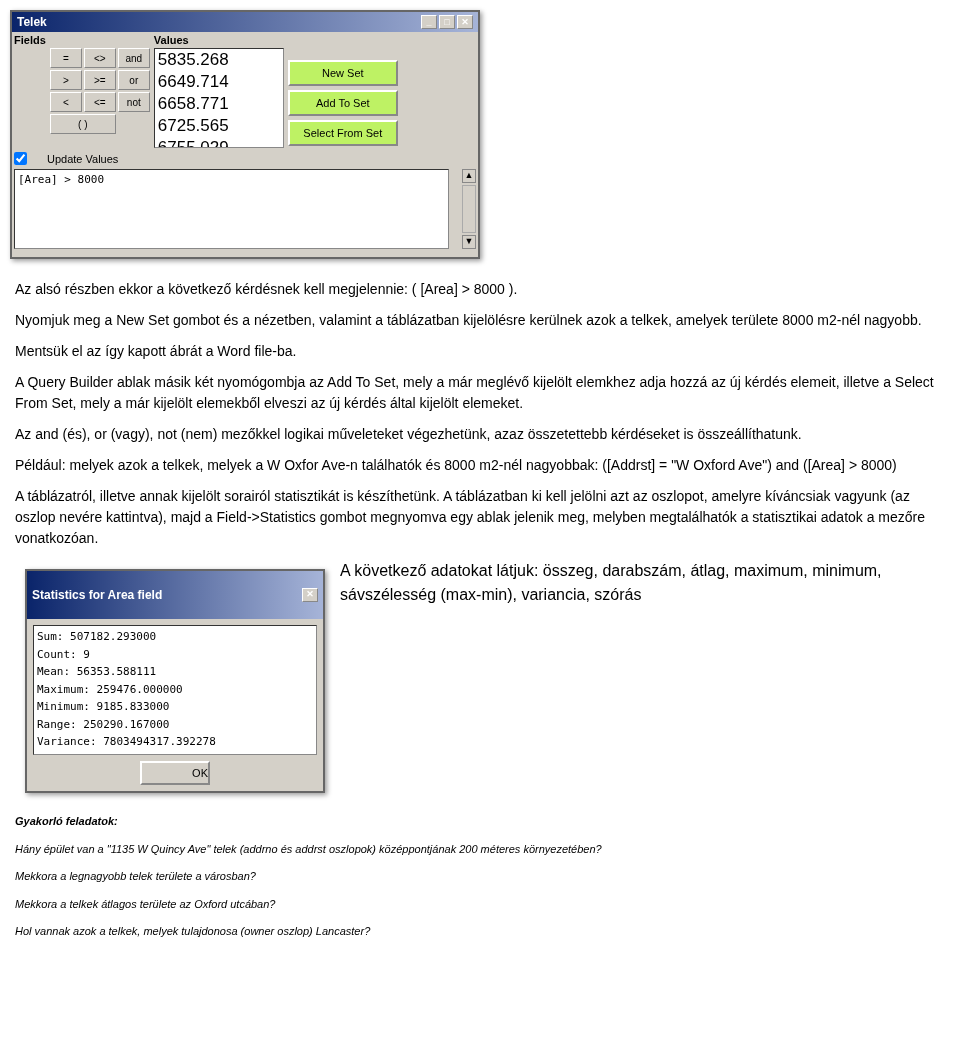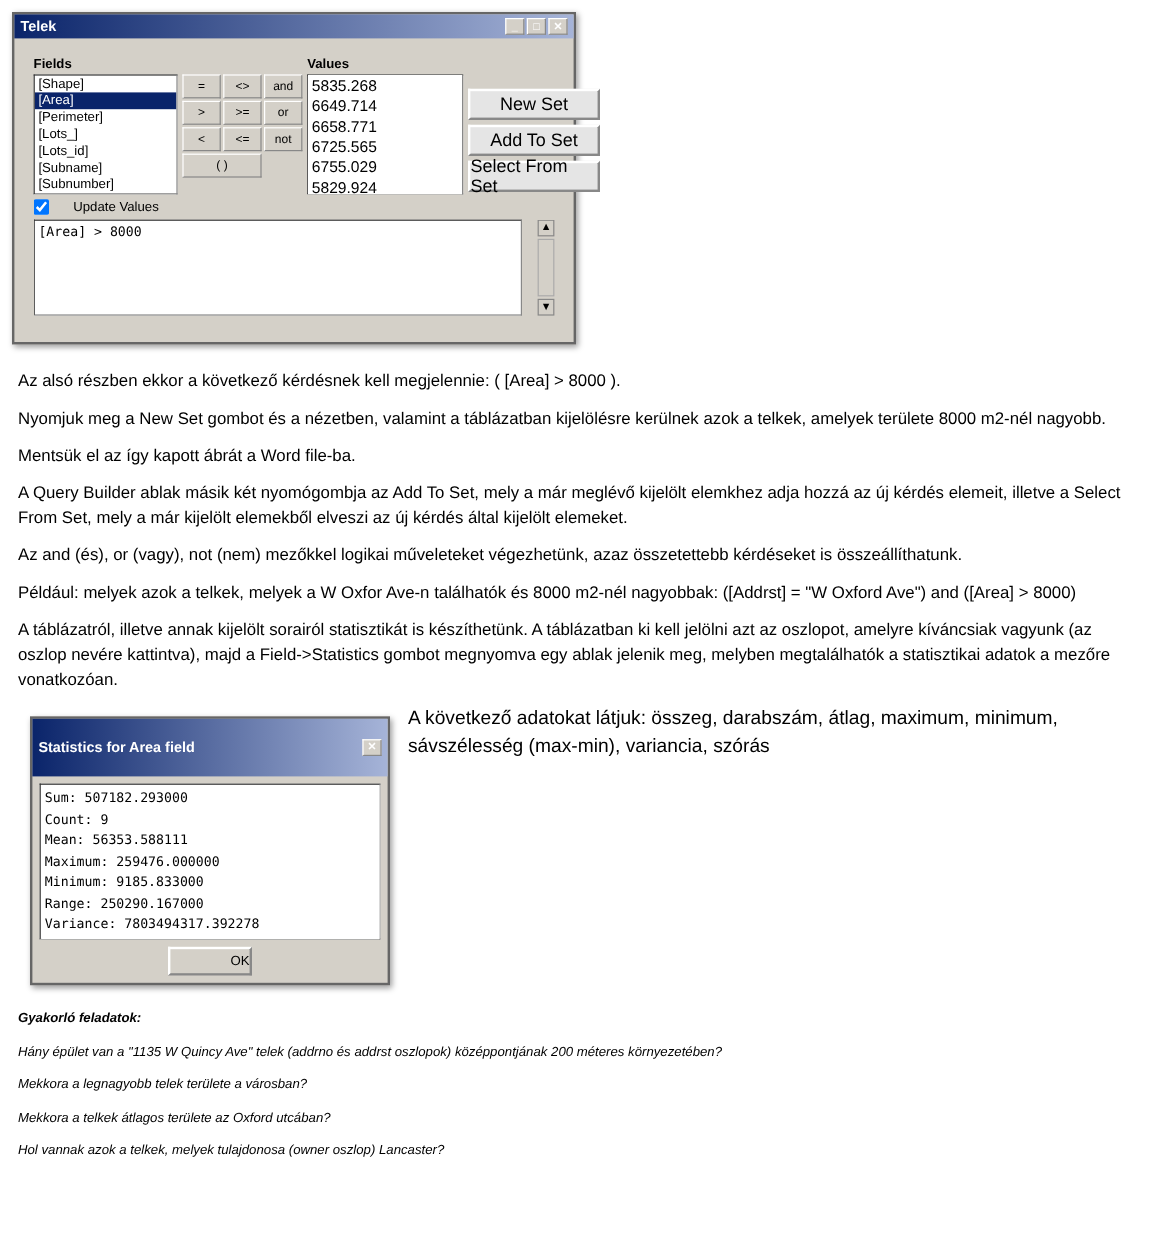--- a/index.html
+++ b/index.html
@@ -40,21 +40,21 @@
       border: 1px solid #888;
       border-top-color: #fff;
       border-left-color: #fff;
       font-size: 9px;
       display: flex;
       align-items: center;
       justify-content: center;
       cursor: pointer;
     }
     .dialog-body {
-      padding: 16px;
+      padding: 2px;
     }
 
     
     .query-top {
       display: flex;
       gap: 4px;
       margin-bottom: 4px;
     }
     .field-label, .value-label {
       font-size: 11px;
@@ -76,21 +76,21 @@
     .listbox-item.selected {
       background: #0a246a;
       color: #fff;
     }
     .values-listbox {
       background: #fff;
       border: 1px inset #888;
       width: 130px;
       height: 100px;
       overflow-y: auto;
-      font-size: 13px;
+      font-size: 17px;
     }
 
     
     .operators {
       display: flex;
       flex-direction: column;
       gap: 2px;
       justify-content: center;
     }
     .op-row {
@@ -153,25 +153,25 @@
     
     .dialog-buttons {
       display: flex;
       flex-direction: column;
       gap: 4px;
       justify-content: center;
     }
     .action-btn {
       width: 110px;
       height: 26px;
-      background: #e5e5e5;
+      background: #bef264;
       border: 2px solid #888;
       border-top-color: #fff;
       border-left-color: #fff;
-      font-size: 15px;
+      font-size: 11px;
       cursor: pointer;
       display: flex;
       align-items: center;
       justify-content: center;
     }
 
     
     .main-content {
       padding: 10px 15px;
       line-height: 1.5;
@@ -265,29 +265,20 @@
       <div class="titlebar-btn">_</div>
       <div class="titlebar-btn">□</div>
       <div class="titlebar-btn">✕</div>
     </div>
   </div>
   <div class="dialog-body">
     <div class="query-top">
 
       <div>
         <div class="field-label">Fields</div>
-        <div class="listbox">
-          <div class="listbox-item">[Shape]</div>
-          <div class="listbox-item selected">[Area]</div>
-          <div class="listbox-item">[Perimeter]</div>
-          <div class="listbox-item">[Lots_]</div>
-          <div class="listbox-item">[Lots_id]</div>
-          <div class="listbox-item">[Subname]</div>
-          <div class="listbox-item">[Subnumber]</div>
-        </div>
       </div>
 
       <div class="operators">
         <div class="op-row">
           <div class="op-btn">=</div>
           <div class="op-btn">&lt;&gt;</div>
           <div class="op-btn">and</div>
         </div>
         <div class="op-row">
           <div class="op-btn">&gt;</div>

